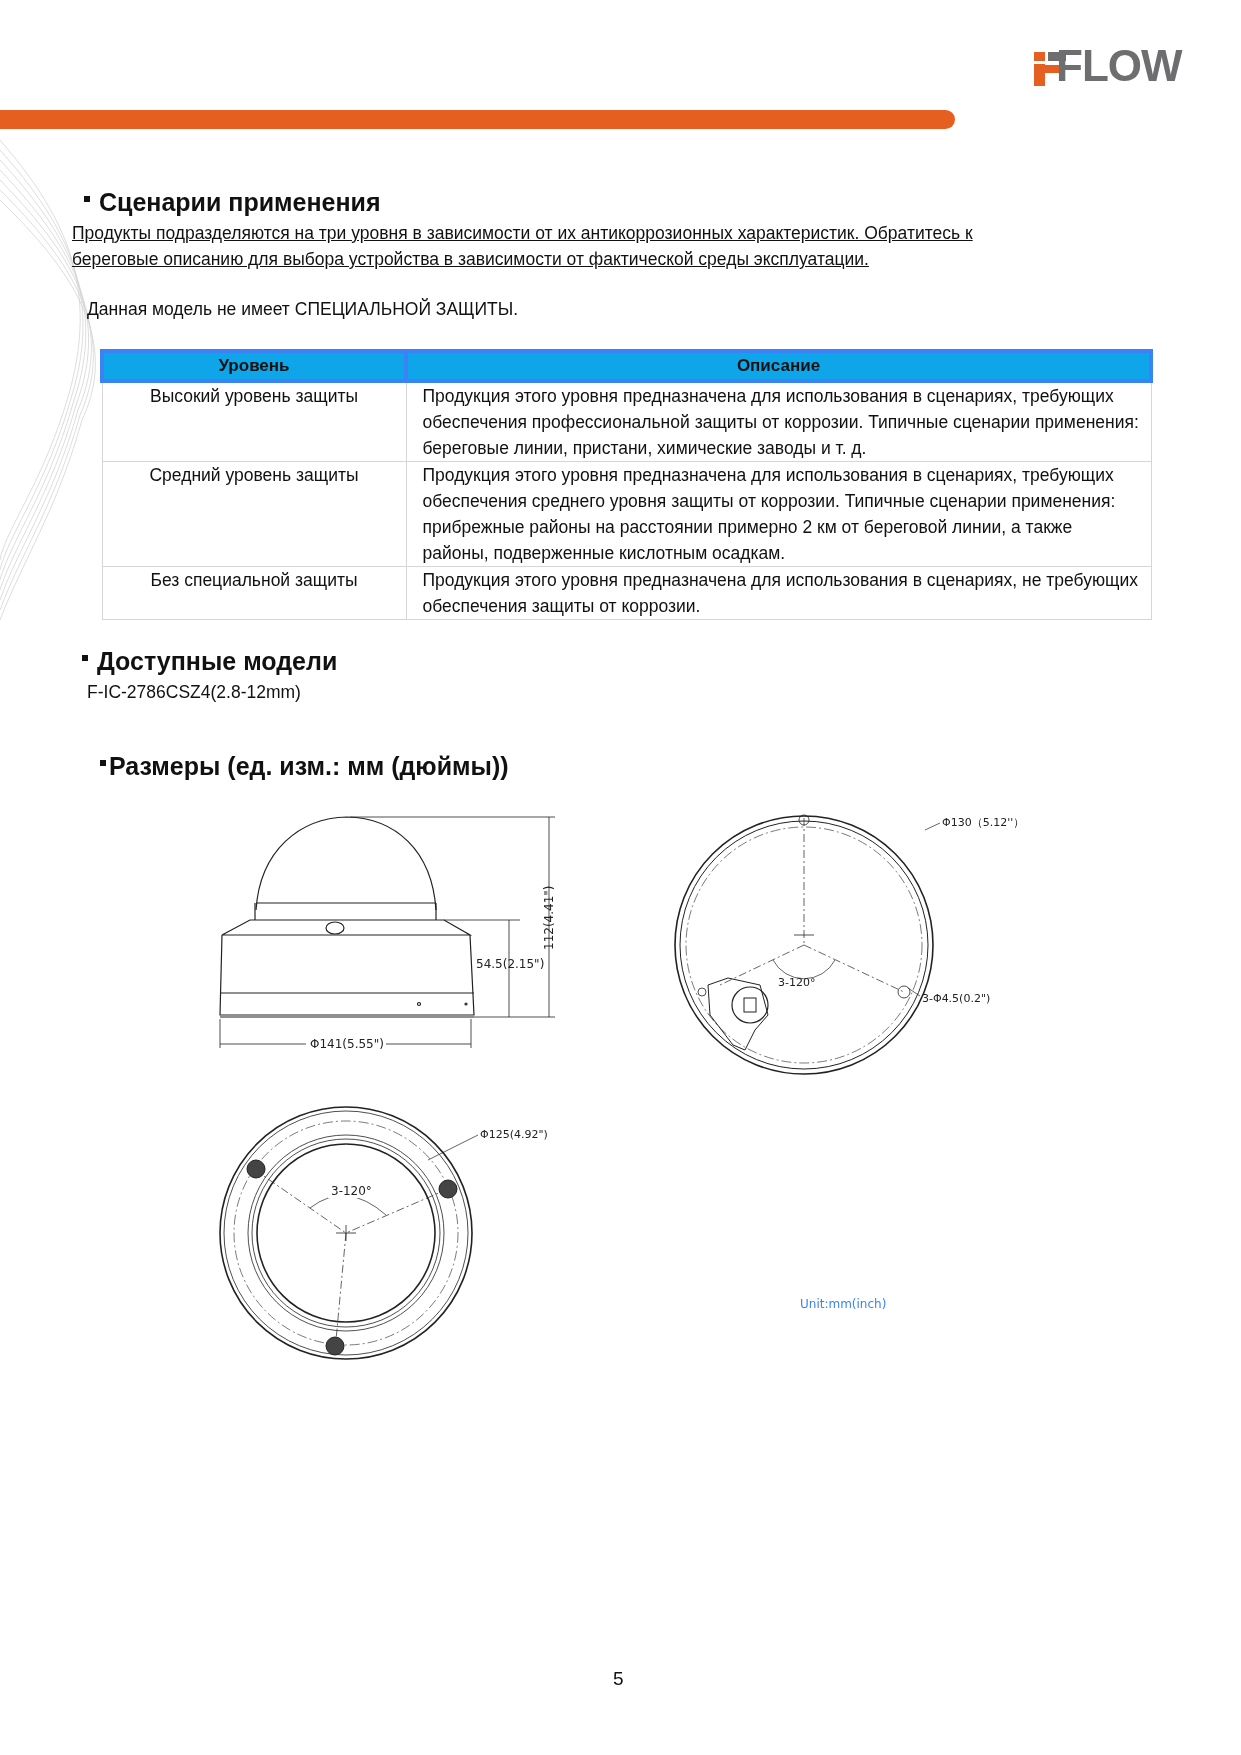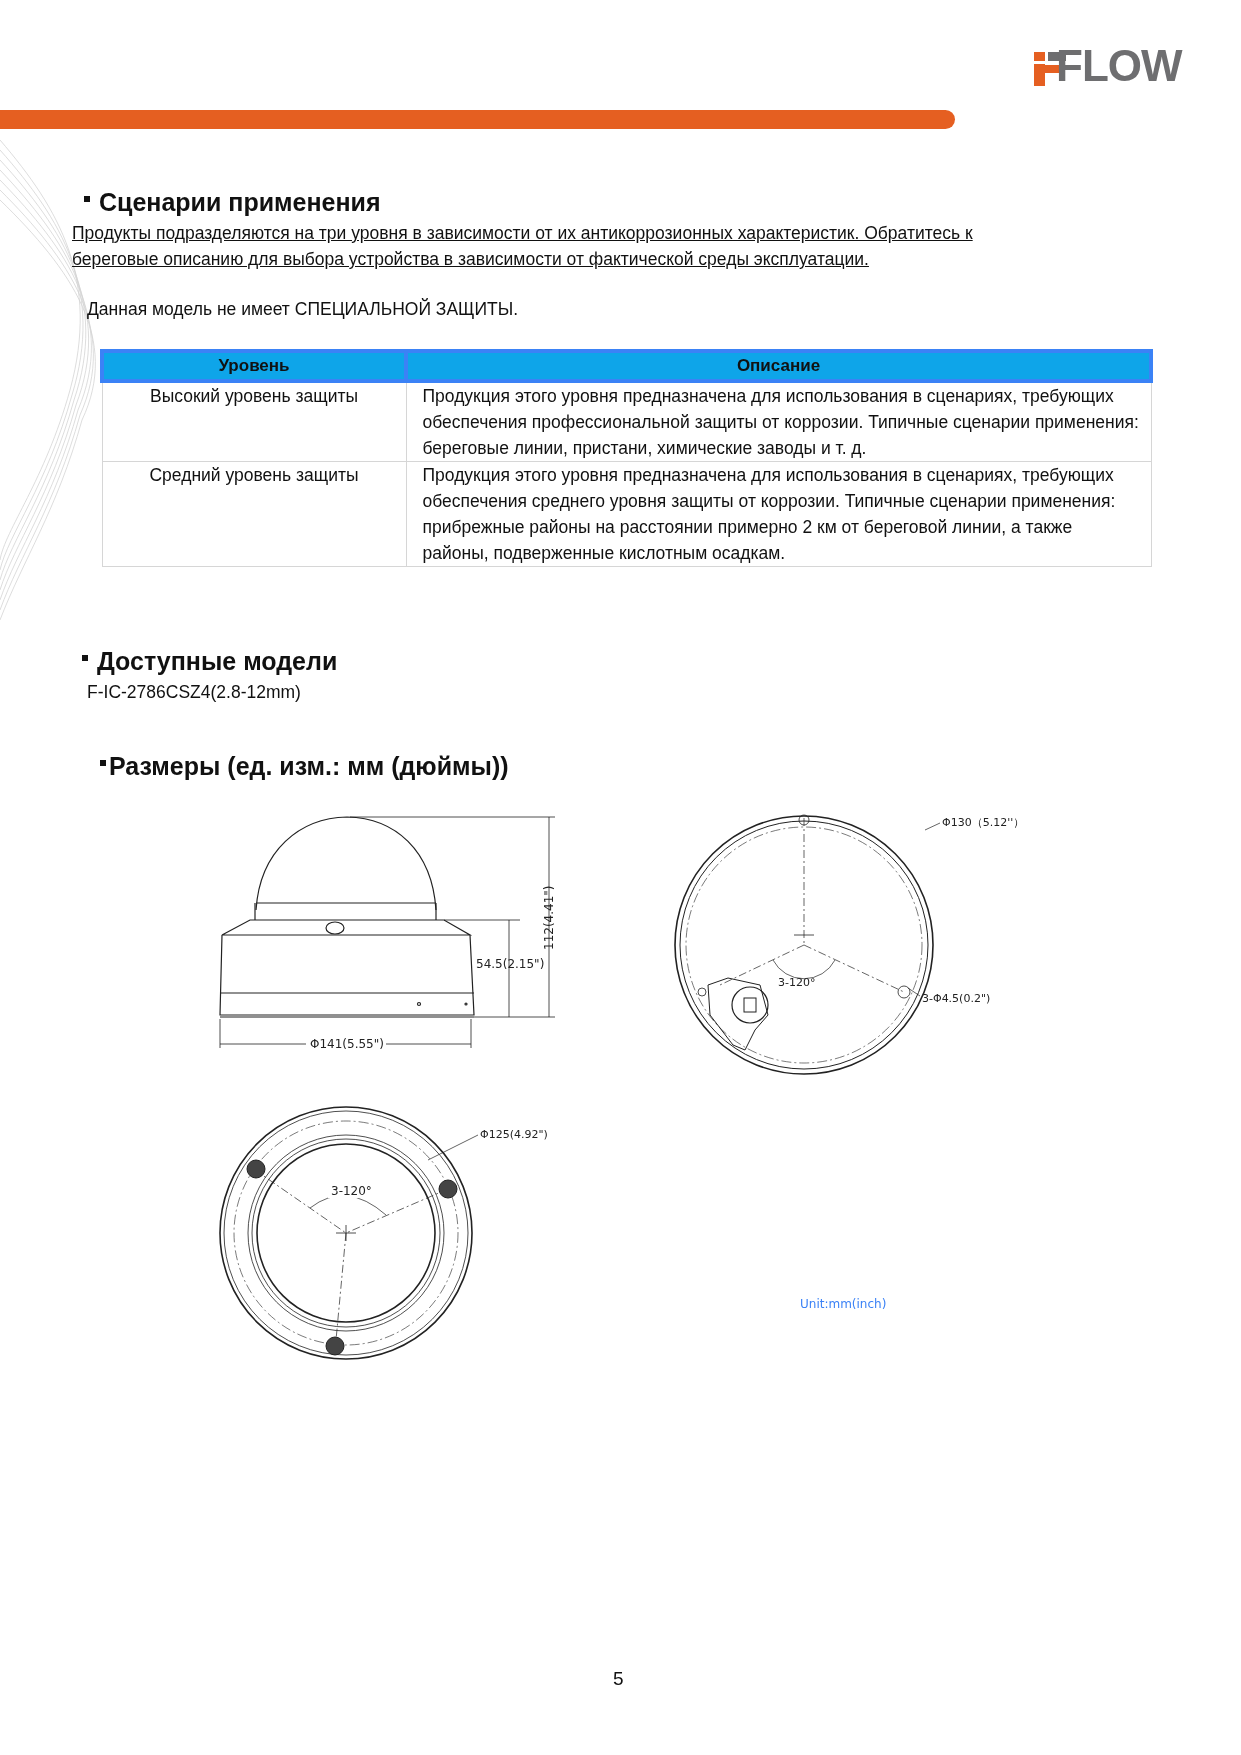--- a/index.html
+++ b/index.html
@@ -72,20 +72,24 @@
     </tr>
   </thead>
   <tbody>
     <tr>
       <td class="lvl">Высокий уровень защиты</td>
       <td class="desc" style="height:78px;">Продукция этого уровня предназначена для использования в сценариях, требующих обеспечения профессиональной защиты от коррозии. Типичные сценарии применения: береговые линии, пристани, химические заводы и т. д.</td>
     </tr>
     <tr>
       <td class="lvl">Средний уровень защиты</td>
       <td class="desc" style="height:104px;">Продукция этого уровня предназначена для использования в сценариях, требующих обеспечения среднего уровня защиты от коррозии. Типичные сценарии применения: прибрежные районы на расстоянии примерно 2 км от береговой линии, а также районы, подверженные кислотным осадкам.</td>
+    </tr>
+    <tr>
+      <td class="lvl">Без специальной защиты</td>
+      <td class="desc" style="height:52px;">Продукция этого уровня предназначена для использования в сценариях, не требующих обеспечения защиты от коррозии.</td>
     </tr>
   </tbody>
 </table>
 
 <div class="h2" style="left:82px; top:647px;">
   <span class="bullet"></span><span>Доступные модели</span>
 </div>
 <div class="model">F-IC-2786CSZ4(2.8-12mm)</div>
 
 <div class="h2" style="left:100px; top:752px;">

